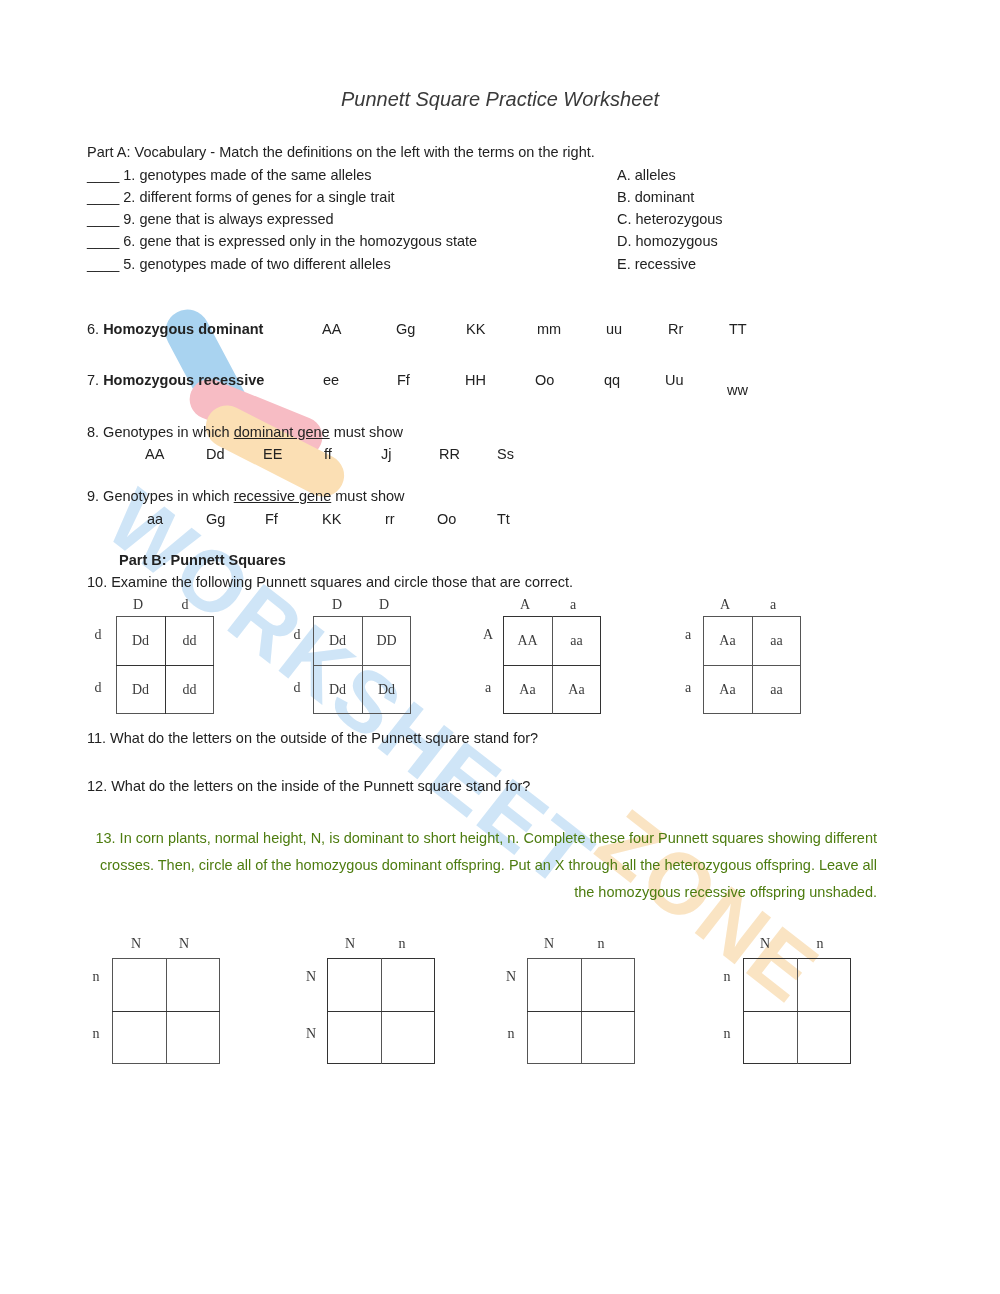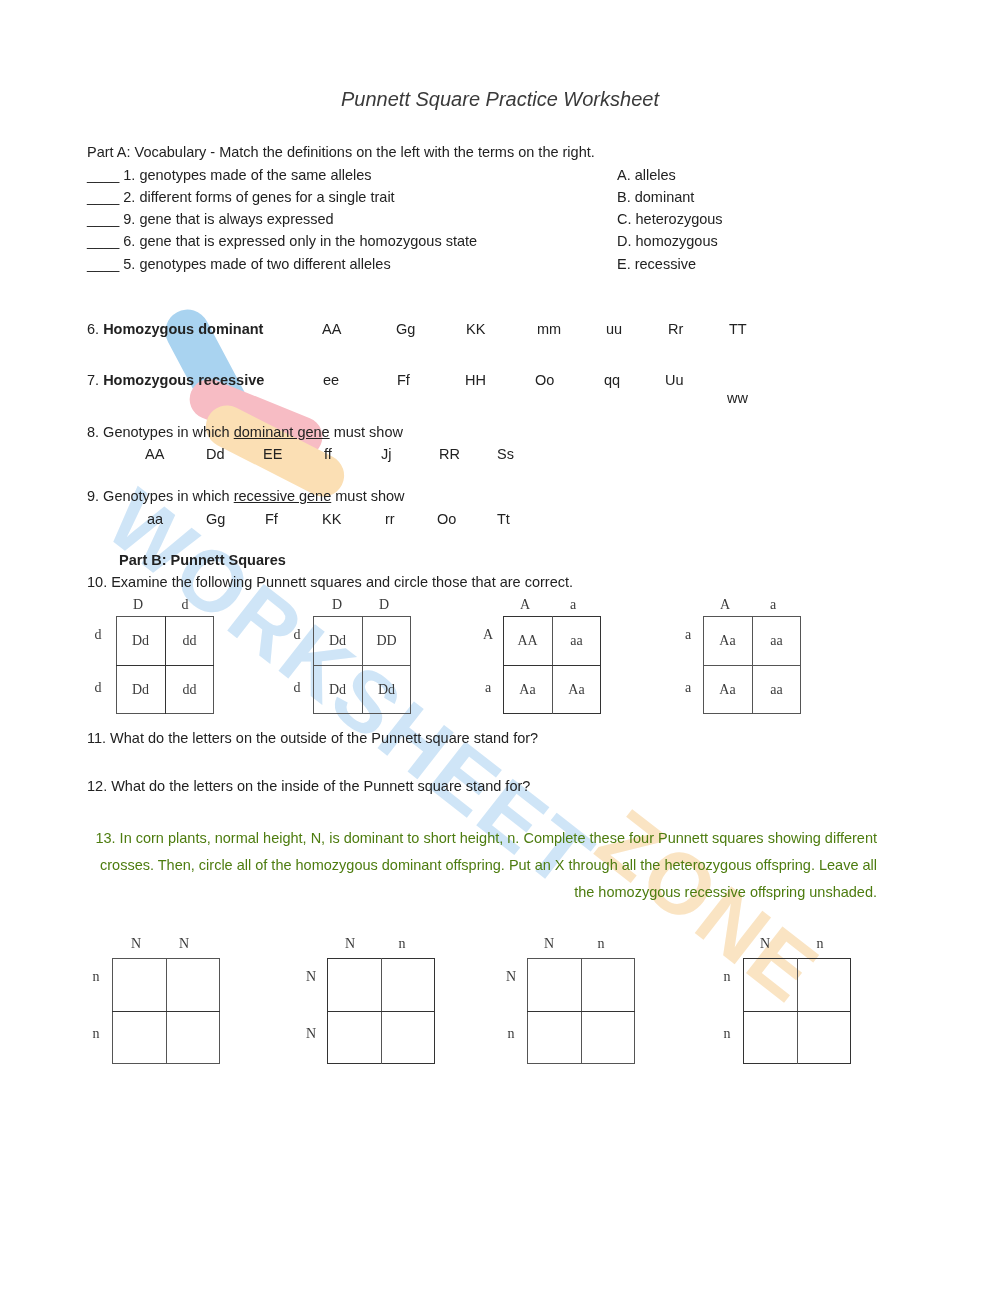--- a/index.html
+++ b/index.html
@@ -218,21 +218,21 @@
   <div class="line" style="left:87px; top:370px;">
     <span>7.</span>
     <span class="bold">Homozygous recessive</span>
   </div>
   <div class="choice-item" style="left:323px; top:370px;">ee</div>
   <div class="choice-item" style="left:397px; top:370px;">Ff</div>
   <div class="choice-item" style="left:465px; top:370px;">HH</div>
   <div class="choice-item" style="left:535px; top:370px;">Oo</div>
   <div class="choice-item" style="left:604px; top:370px;">qq</div>
   <div class="choice-item" style="left:665px; top:370px;">Uu</div>
-  <div class="choice-item" style="left:727px; top:388px;">ww</div>
+  <div class="choice-item" style="left:727px; top:380px;">ww</div>
 
   <div class="line" style="left:87px; top:422px;">
     <span>8. Genotypes in which </span><span class="uline">dominant gene</span><span> must show</span>
   </div>
   <div class="choice-item" style="left:145px; top:444px;">AA</div>
   <div class="choice-item" style="left:206px; top:444px;">Dd</div>
   <div class="choice-item" style="left:263px; top:444px;">EE</div>
   <div class="choice-item" style="left:324px; top:444px;">ff</div>
   <div class="choice-item" style="left:381px; top:444px;">Jj</div>
   <div class="choice-item" style="left:439px; top:444px;">RR</div>

